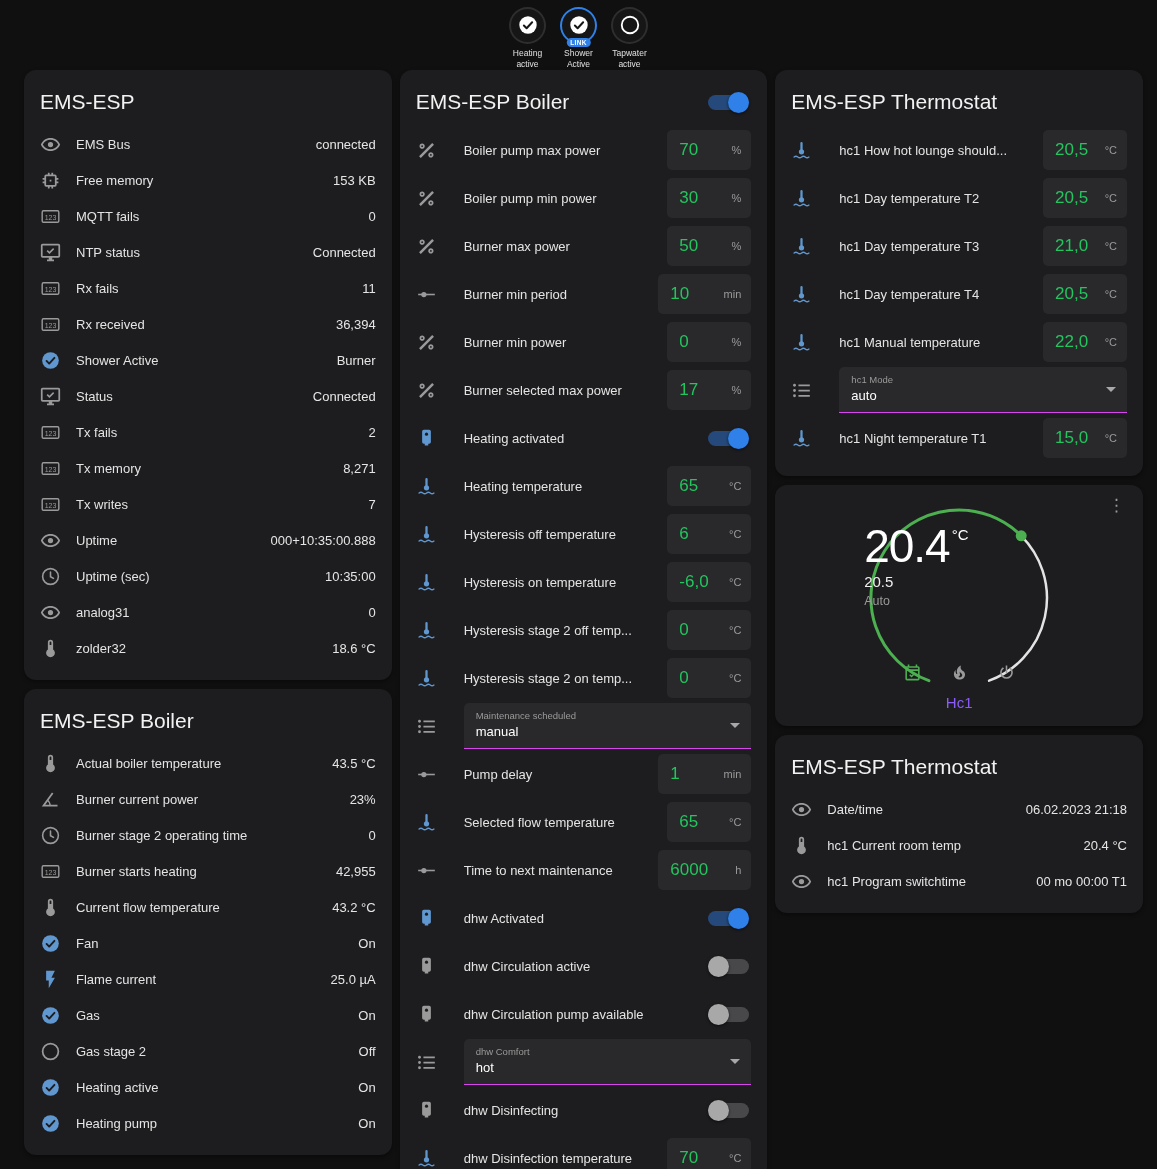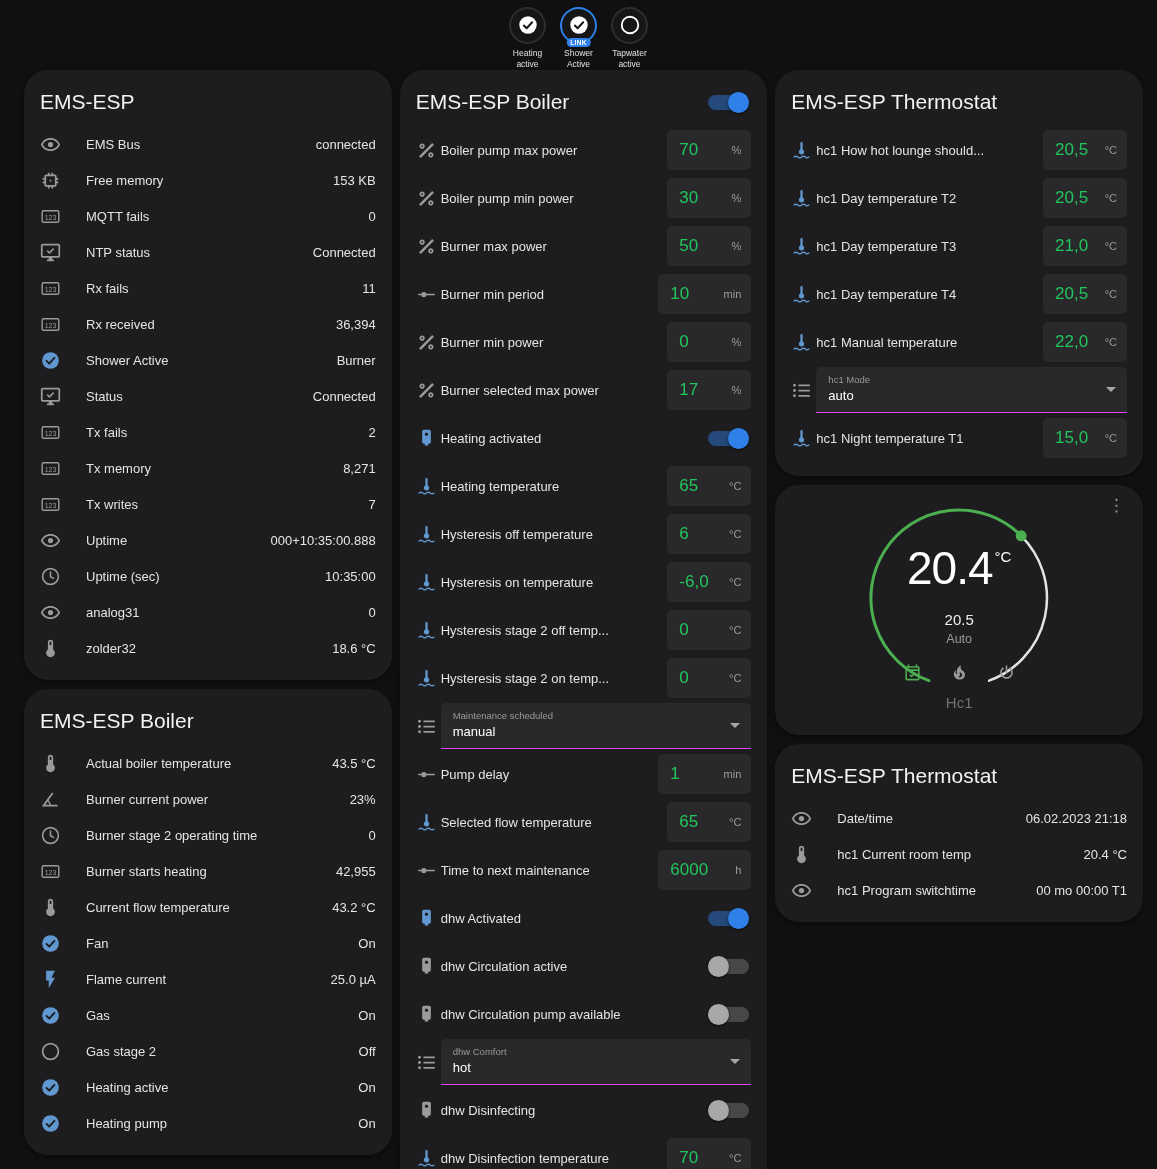--- a/index.html
+++ b/index.html
@@ -15,33 +15,33 @@
   .badge-circle{width:37px;height:37px;border-radius:50%;background:#161616;border:2px solid #2e2e2e;
     display:flex;align-items:center;justify-content:center;position:relative;--check-cut:#161616}
   .badge-circle.ring{border-color:var(--accent)}
   .badge-circle .icon{width:22px;height:22px;color:#fff}
   .badge-chip{position:absolute;bottom:-5px;left:50%;transform:translateX(-50%);background:var(--accent);
     color:#fff;font-size:6.5px;font-weight:bold;padding:1px 4px;border-radius:6px;letter-spacing:.3px}
   .badge-label{margin-top:4px;font-size:8.5px;line-height:1.3;text-align:center;color:#e0e0e0}
   
   .cols{display:flex;align-items:flex-start;gap:8px;padding:0 14px 0 24px}
   .col{flex:1;min-width:0;display:flex;flex-direction:column;gap:9px}
-  .card{background:var(--card);border-radius:24px;padding:12px 16px 14px;box-shadow:0 2px 4px rgba(0,0,0,.4)}
+  .card{background:var(--card);border-radius:12px;padding:12px 16px 14px;box-shadow:0 2px 4px rgba(0,0,0,.4)}
   .card-header{display:flex;align-items:center;justify-content:space-between;padding:8px 0 12px}
   .card-title{font-size:21px;font-weight:400;color:#f2f2f2}
   
   .icon{display:inline-flex;width:21px;height:21px;color:var(--muted);flex:none}
   .icon svg{width:100%;height:100%}
   .ic-blue{color:var(--blue)} .ic-green{color:var(--green)}
   
-  .srow{display:flex;align-items:center;height:36px;gap:25px;cursor:pointer}
+  .srow{display:flex;align-items:center;height:36px;gap:15px;cursor:pointer}
   .srow .label{flex:1;font-size:13px;color:#e4e4e4;white-space:nowrap;overflow:hidden;text-overflow:ellipsis}
   .srow .value{font-size:13px;color:#e5e5e5;white-space:nowrap}
   
-  .crow{display:flex;align-items:center;min-height:48px;gap:4px}
+  .crow{display:flex;align-items:center;min-height:48px;gap:27px}
   .crow .label{flex:1;font-size:13px;color:#e4e4e4;white-space:nowrap;overflow:hidden;text-overflow:ellipsis}
   .numbox{background:var(--input);border-radius:5px;height:40px;min-width:84px;display:flex;align-items:center;
     padding:0 10px 0 12px;cursor:text}
   .numbox.wide{min-width:93px}
   .numbox .nval{font-size:17px;color:#22c55e;flex:1}
   .numbox .nunit{font-size:11px;color:var(--muted);margin-left:8px}
   .toggle{width:41px;height:15px;border-radius:8px;background:#48484a;position:relative;margin-right:2px;cursor:pointer;flex:none}
   .toggle .knob{position:absolute;top:-3px;left:0;width:21px;height:21px;border-radius:50%;background:#a8a8a8;
     box-shadow:0 1px 3px rgba(0,0,0,.6)}
   .toggle.on{background:rgba(47,128,232,.45)}
@@ -50,28 +50,28 @@
     height:46px;position:relative;padding:7px 32px 0 12px;cursor:pointer}
   .sel-label{display:block;font-size:9.5px;color:var(--muted);white-space:nowrap;overflow:hidden}
   .sel-value{display:block;font-size:13px;color:#fff;margin-top:3px}
   .caret{position:absolute;right:11px;top:20px;width:0;height:0;border-left:5px solid transparent;
     border-right:5px solid transparent;border-top:5px solid #a8a8a8}
   
   .gauge-card{position:relative;display:flex;flex-direction:column;align-items:center;padding-top:16px}
   .menu-dots{position:absolute;top:8px;right:12px;color:var(--muted);font-size:17px;cursor:pointer;padding:2px 6px}
   .dial{position:relative;width:190px;height:186px;margin-top:2px}
   .dial svg{position:absolute;inset:0;width:190px;height:190px}
-  .dial-text{position:absolute;left:0;right:0;top:42px;text-align:center}
+  .dial-text{position:absolute;left:0;right:0;top:20px;text-align:left}
   .dial-text .big{font-size:46px;color:#fff;letter-spacing:-1px;line-height:1}
   .dial-text .big sup{font-size:15px;letter-spacing:0;margin-left:2px;vertical-align:22px}
-  .dial-text .target{font-size:15px;color:#eee;margin-top:20px}
+  .dial-text .target{font-size:15px;color:#eee;margin-top:4px}
   .dial-text .mode{font-size:12.5px;color:var(--muted);margin-top:4px}
   .dial-icons{display:flex;gap:28px;margin-top:-26px;position:relative;z-index:1}
   .dial-icons .icon{width:19px;height:19px;cursor:pointer}
-  .dial-name{margin:12px 0 10px;font-size:15px;color:#737373}
+  .dial-name{margin:12px 0 1px;font-size:15px;color:#8b5cf6}
 </style>
 </head>
 <body>
 
 <div class="badges" id="badges">
     <div class="badge">
       <div class="badge-circle">
         <span class="icon">
           <svg viewBox="0 0 24 24">
             <circle cx="12" cy="12" r="9.5" fill="currentColor"></circle>

